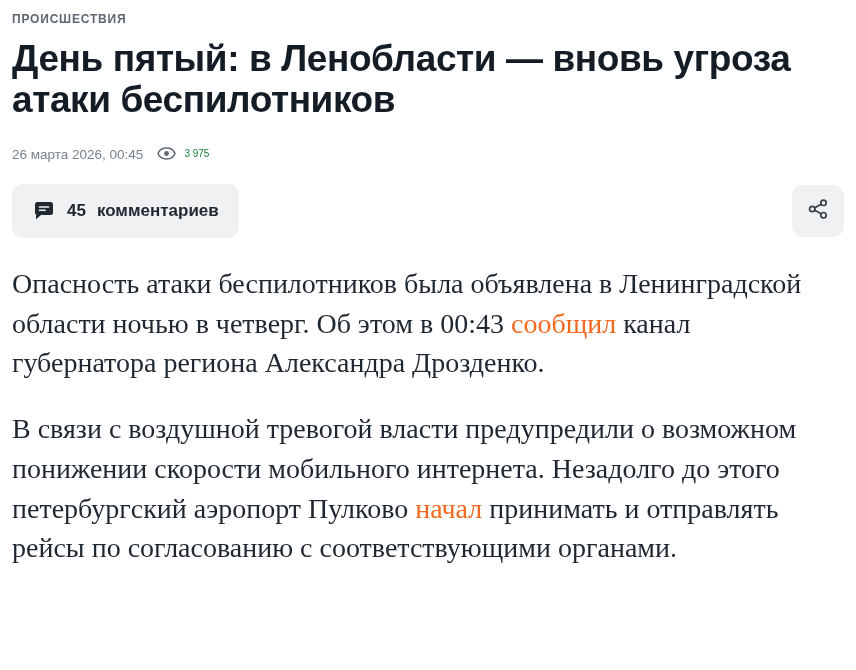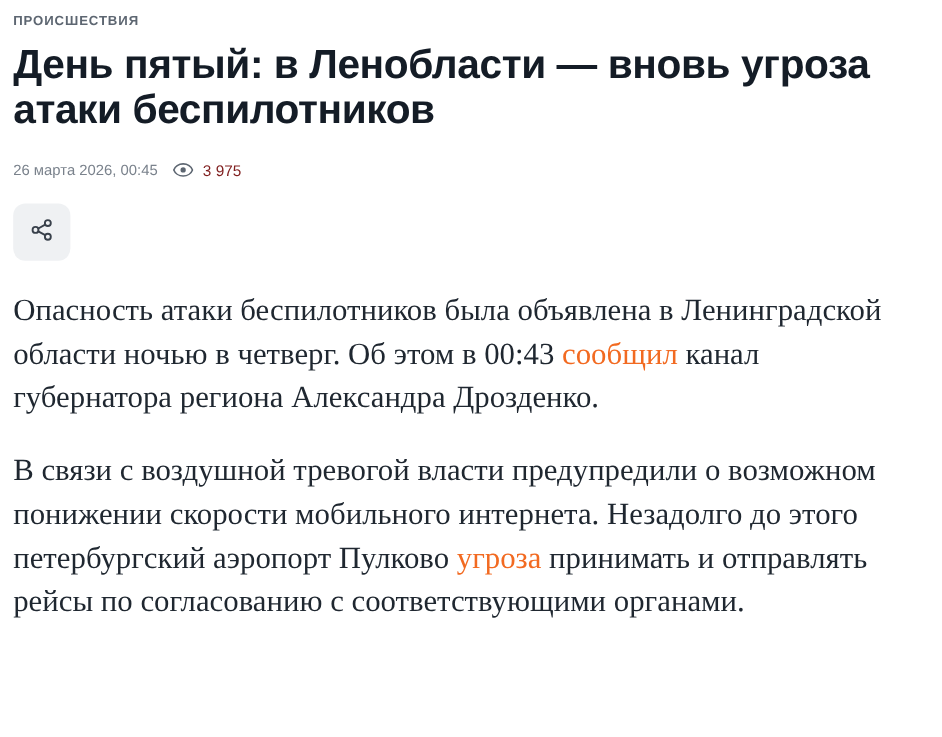--- a/index.html
+++ b/index.html
@@ -55,22 +55,22 @@
     align-items: center;
     gap: 8px;
     color: #5d6671;
     font-size: 14px;
   }
   .views .eye {
     display: inline-flex;
     align-items: center;
   }
   .views-count {
-    color: #7f1d1d;
-    font-size: 14px;
+    color: #15803d;
+    font-size: 10px;
   }
   .actions-row {
     margin-top: 22px;
     display: flex;
     align-items: center;
     justify-content: space-between;
   }
   .comments-btn {
     display: inline-flex;
     align-items: center;
@@ -142,31 +142,42 @@
         <svg width="19" height="13" viewBox="0 0 19 13" fill="none" aria-hidden="true">
           <path d="M9.5 1C5.4 1 2.1 3.6 1 6.5c1.1 2.9 4.4 5.5 8.5 5.5s7.4-2.6 8.5-5.5C16.9 3.6 13.6 1 9.5 1z" stroke="#5d6671" stroke-width="1.5" fill="none"></path>
           <circle cx="9.5" cy="6.5" r="2.4" fill="#5d6671"></circle>
         </svg>
       </span>
       <span class="views-count">3 975</span>
     </span>
   </div>
 
   <div class="actions-row">
+    <button class="comments-btn">
+      <span class="bubble">
+        <svg width="24" height="24" viewBox="0 0 24 24" fill="none" aria-hidden="true">
+          <path d="M3 5.5A2.5 2.5 0 0 1 5.5 3h13A2.5 2.5 0 0 1 21 5.5v8a2.5 2.5 0 0 1-2.5 2.5H9l-5 4.2V16H5.5A2.5 2.5 0 0 1 3 13.5v-8z" fill="#1f2730"></path>
+          <rect x="6.6" y="7.3" width="10.8" height="1.5" rx="0.75" fill="#eff1f3"></rect>
+          <rect x="6.6" y="10.4" width="7.4" height="1.5" rx="0.75" fill="#eff1f3"></rect>
+        </svg>
+      </span>
+      <span class="comments-count">45</span>
+      <span class="comments-label">комментариев</span>
+    </button>
 
     <button class="share-btn">
       <span>
         <svg width="24" height="24" viewBox="0 0 24 24" fill="none" aria-hidden="true">
           <circle cx="17.5" cy="5.8" r="2.7" stroke="#39414b" stroke-width="1.7"></circle>
           <circle cx="6.3" cy="12" r="2.7" stroke="#39414b" stroke-width="1.7"></circle>
           <circle cx="17.5" cy="18.2" r="2.7" stroke="#39414b" stroke-width="1.7"></circle>
           <path d="M8.8 10.7l6.3-3.5M8.8 13.3l6.3 3.5" stroke="#39414b" stroke-width="1.7" stroke-linecap="round"></path>
         </svg>
       </span>
     </button>
   </div>
 
   <div class="article">
     <p class="para" id="p0">Опасность атаки беспилотников была объявлена в Ленинградской области ночью в четверг. Об этом в 00:43 <a style="color: rgb(242, 106, 33);">сообщил</a> канал губернатора региона Александра Дрозденко.</p>
-    <p class="para" id="p1">В связи с воздушной тревогой власти предупредили о возможном понижении скорости мобильного интернета. Незадолго до этого петербургский аэропорт Пулково <a style="color: rgb(242, 106, 33);">угроза</a> принимать и отправлять рейсы по согласованию с соответствующими органами.</p>
+    <p class="para" id="p1">В связи с воздушной тревогой власти предупредили о возможном понижении скорости мобильного интернета. Незадолго до этого петербургский аэропорт Пулково <a style="color: rgb(242, 106, 33);">начал</a> принимать и отправлять рейсы по согласованию с соответствующими органами.</p>
   </div>
 
 </div>
 
 </body></html>

